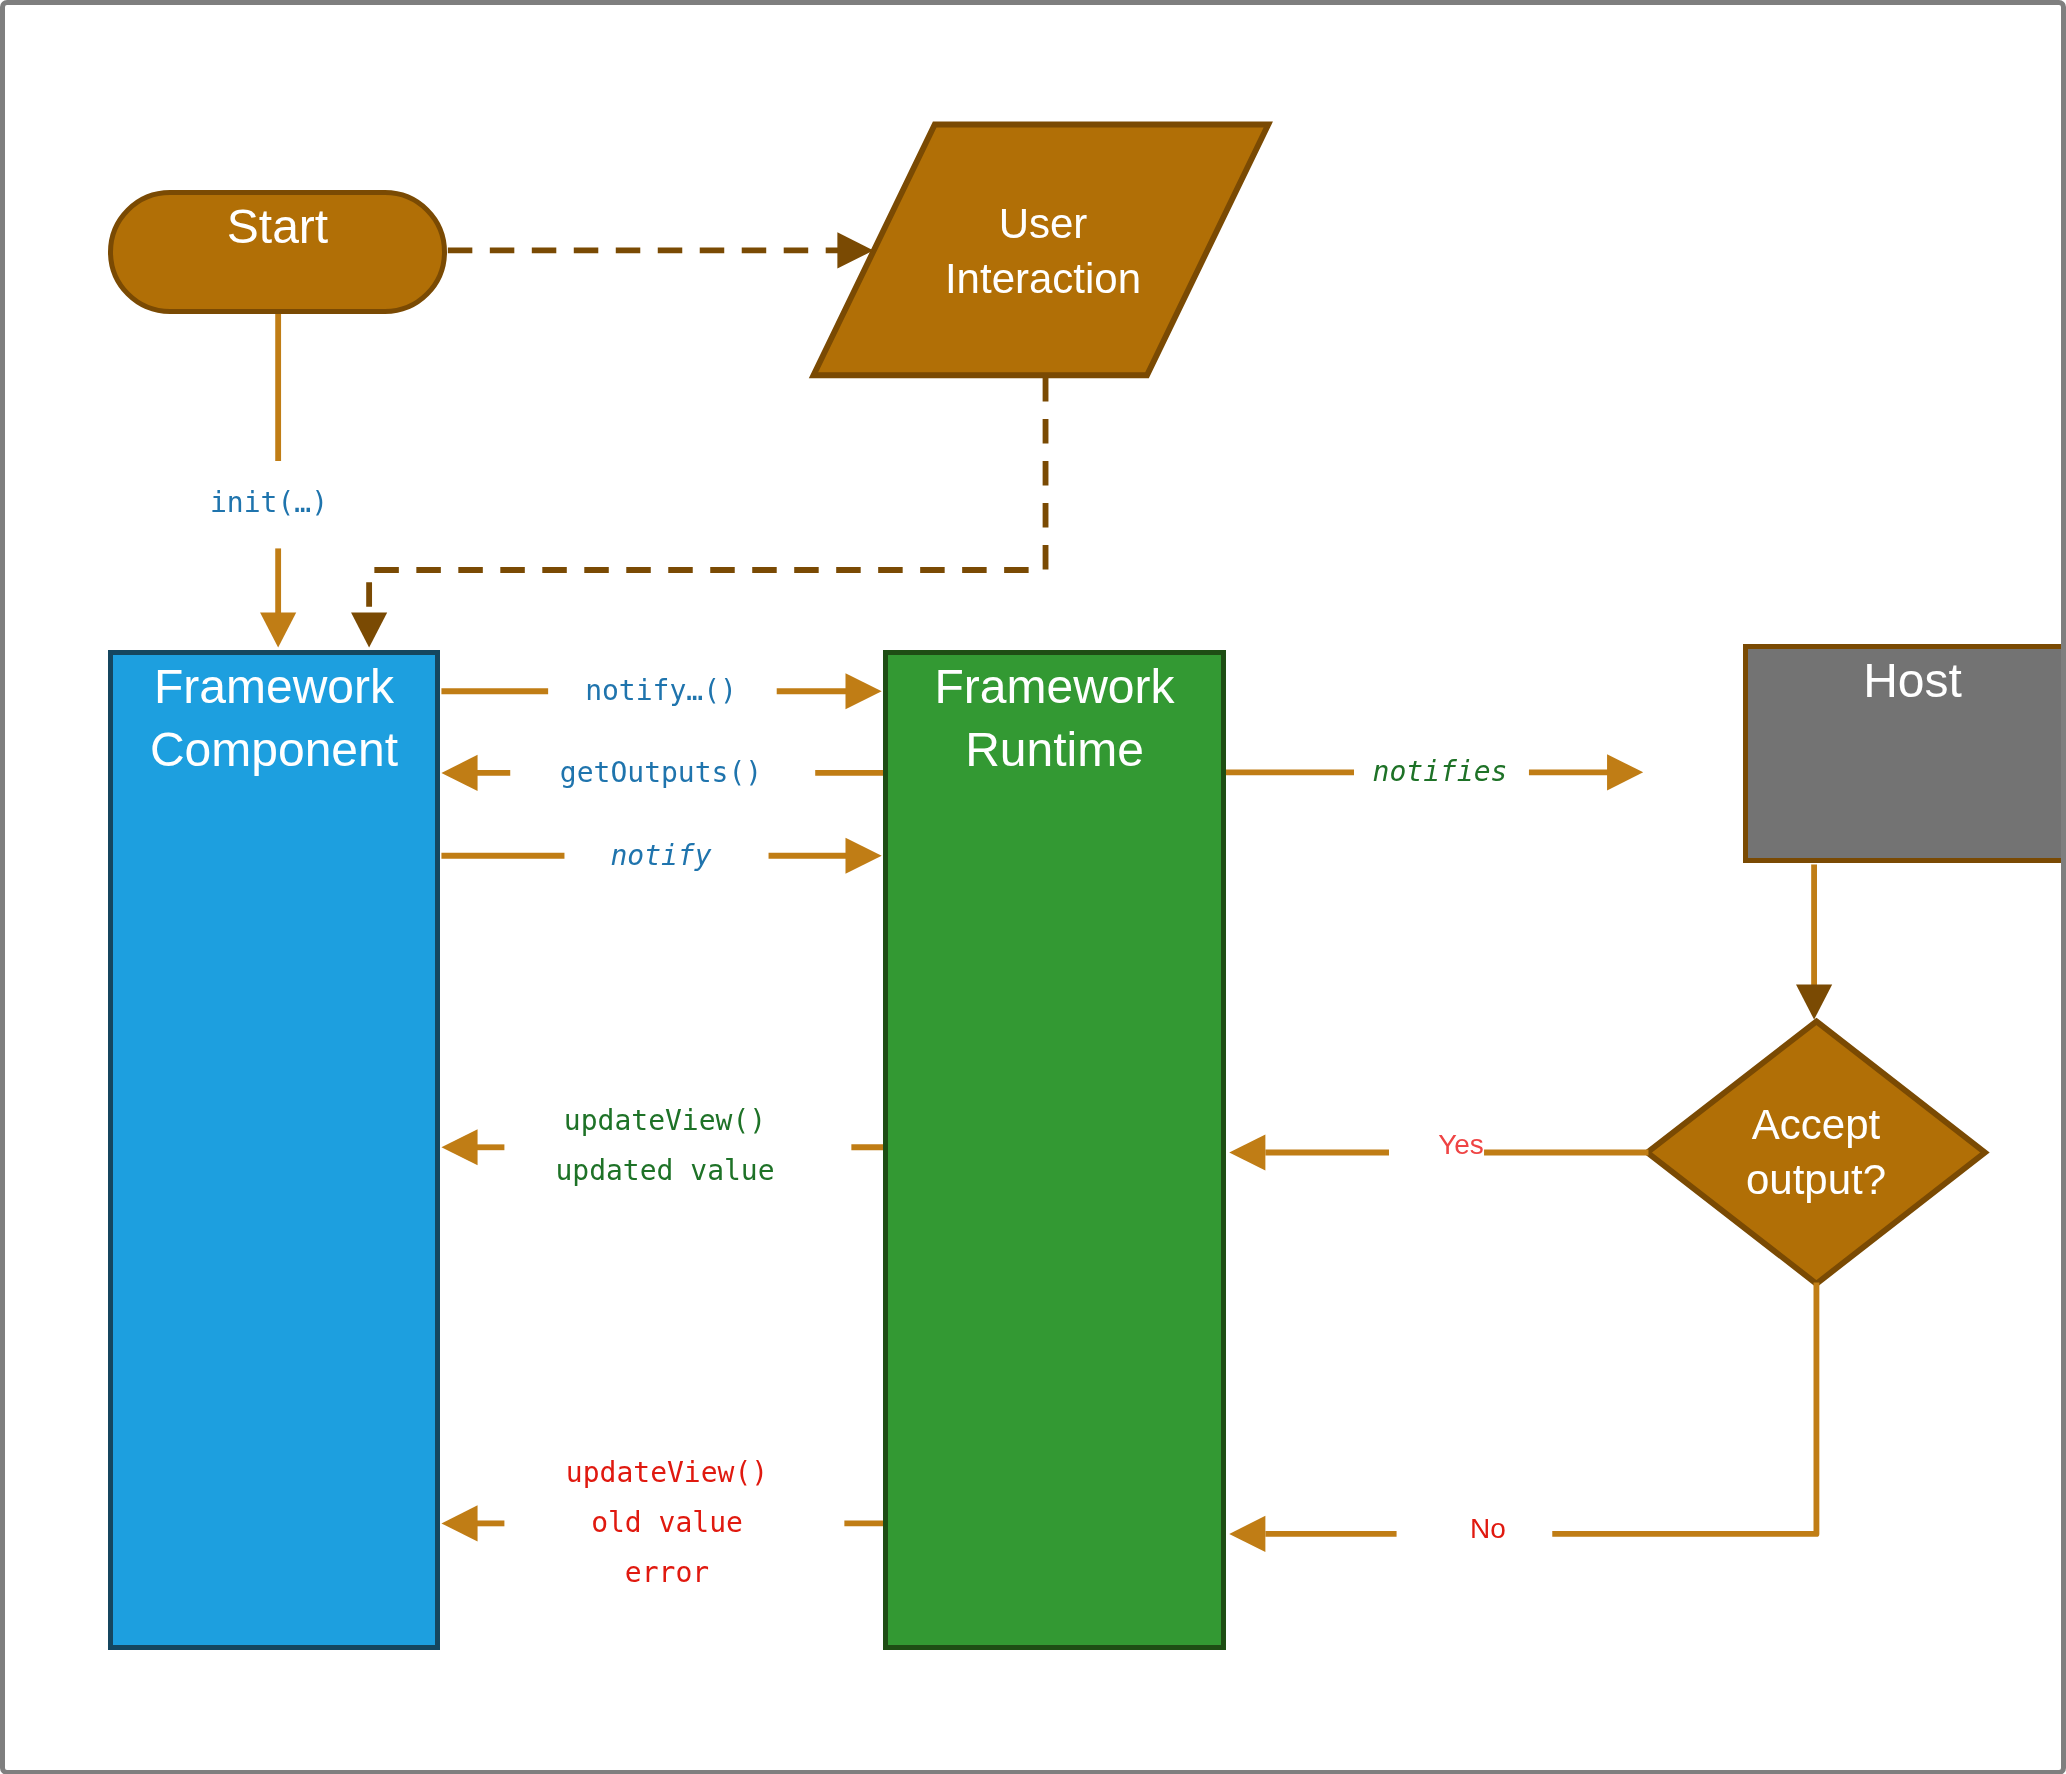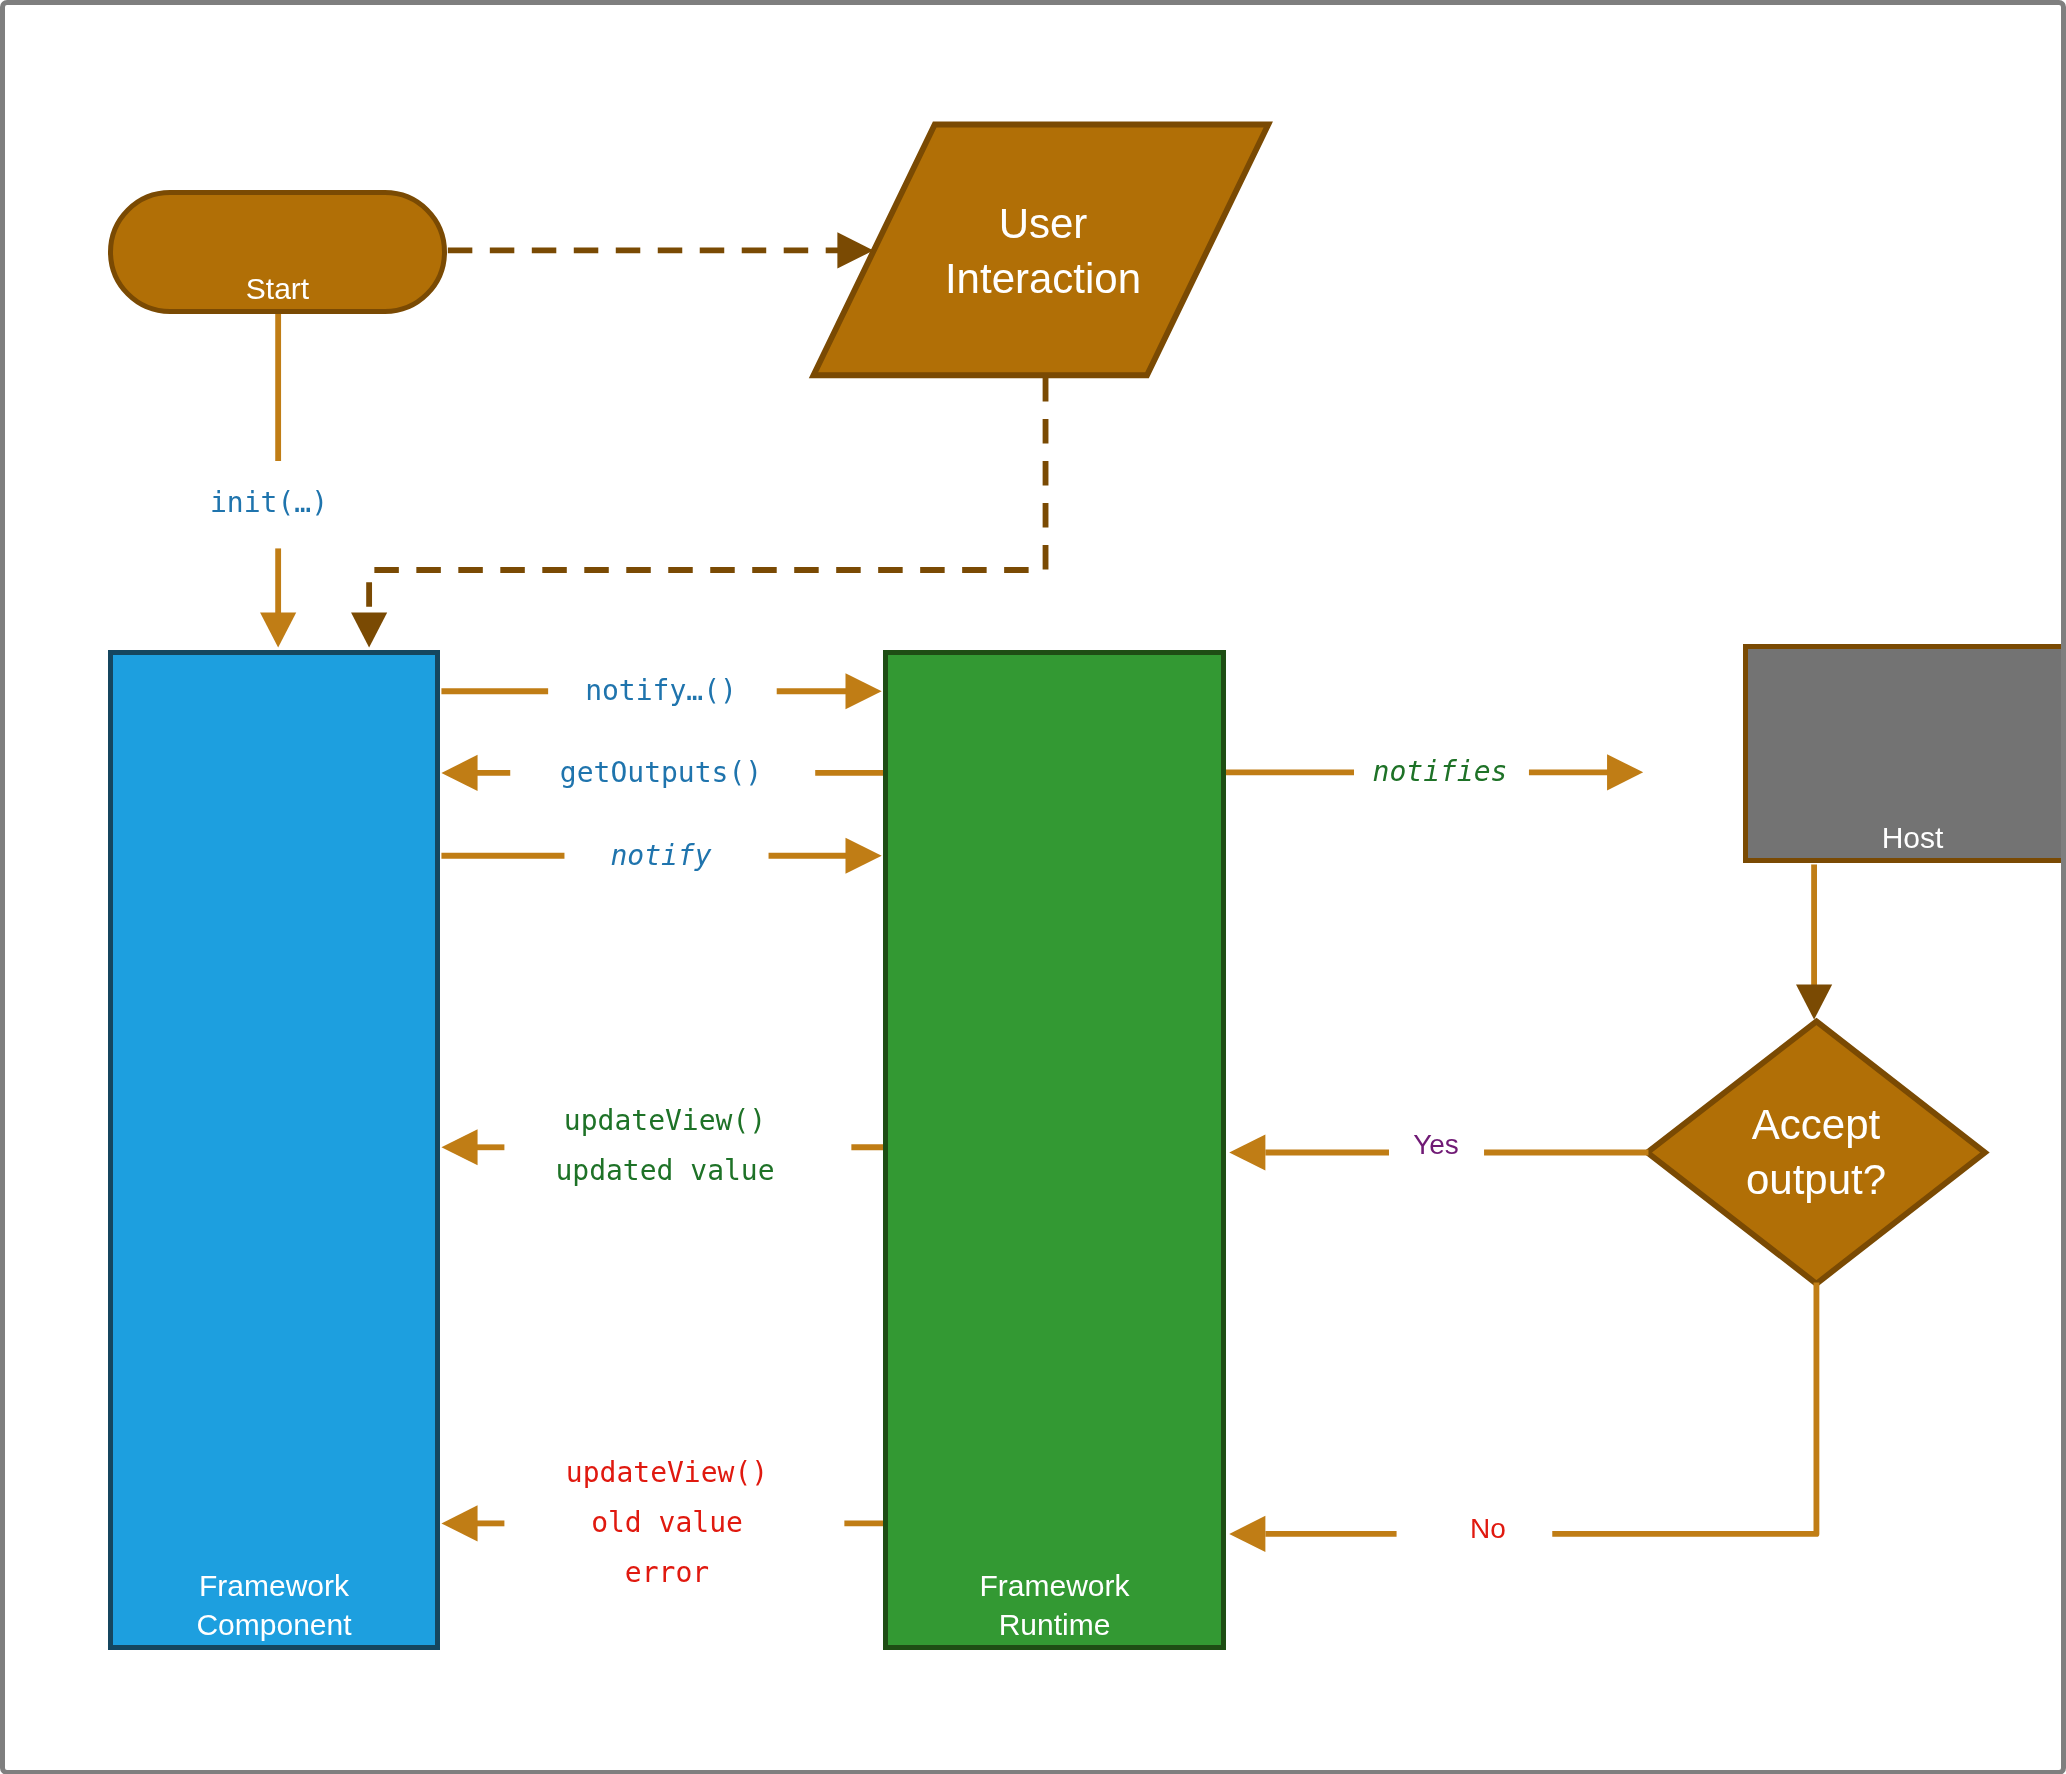--- a/index.html
+++ b/index.html
@@ -15,24 +15,24 @@
     border:5.2px solid #7F7F7F;
     border-radius:7px;
     pointer-events:none;
     z-index:50;
   }
   svg.connectors { position:absolute; left:0; top:0; z-index:1; }
 
   .node {
     position:absolute;
     display:flex; flex-direction:column;
-    align-items:center; justify-content:flex-end;
+    align-items:center; justify-content:flex-start;
     color:#ffffff; text-align:center;
     box-sizing:border-box;
-    font-size:30px; line-height:1.32;
+    font-size:48px; line-height:1.32;
     z-index:2;
   }
   .node span { display:block; }
 
   .start-node {
     left:108px; top:190px; width:339px; height:124px;
     background:#B16F06; border:5.8px solid #7A4A03;
     border-radius:70px;
   }
   .fc-node {
@@ -61,21 +61,21 @@
     position:absolute; transform:translate(-50%,-50%);
     font-family:"DejaVu Sans Mono", monospace;
     font-size:28px; line-height:50px;
     text-align:center; white-space:nowrap;
     z-index:3;
   }
   .elabel span { display:block; }
   .t-blue  { color:#1F74AD; }
   .t-green { color:#1E7227; }
   .t-red   { color:#E0190F; }
-  .t-brown { color:#701a75; }
+  .t-brown { color:#ef4444;margin-left:25px; }
   .italic  { font-style:italic; }
   .sans    { font-family:"Liberation Sans", sans-serif; }
 
   .lbl-init      { left:269px;  top:503px;  }
   .lbl-notify    { left:661px; top:691px; }
   .lbl-getout    { left:661px; top:773px; }
   .lbl-outputs   { left:661px; top:856px; }
   .lbl-notifies  { left:1440px; top:772px; }
   .lbl-uok       { left:665px; top:1146px; }
   .lbl-uerr      { left:667px; top:1523px; }

